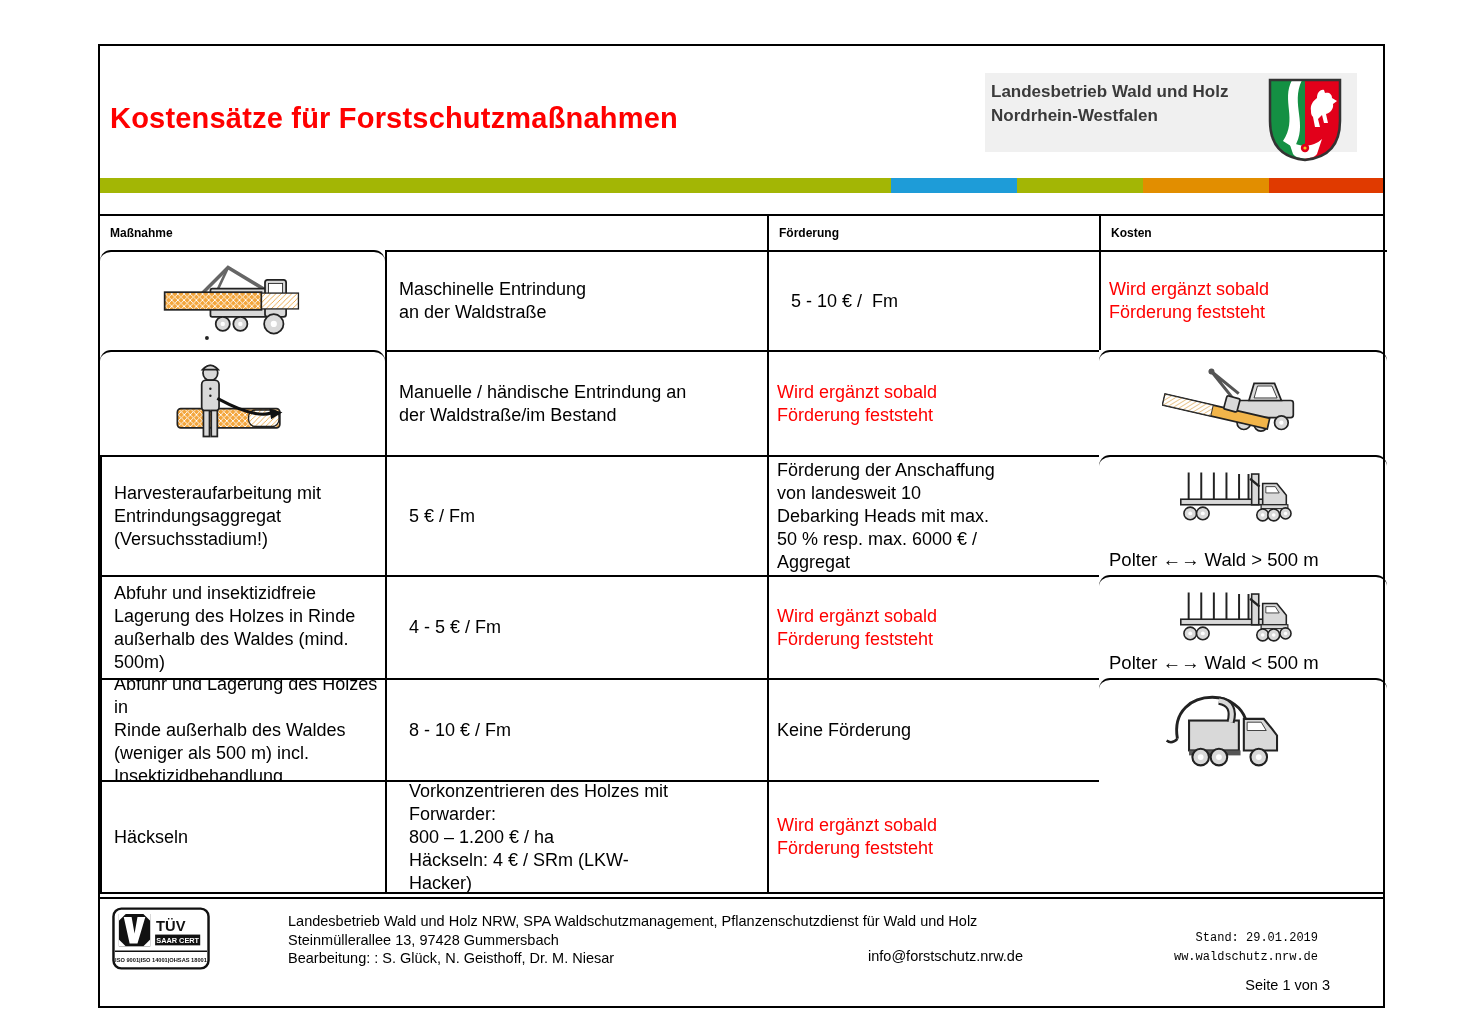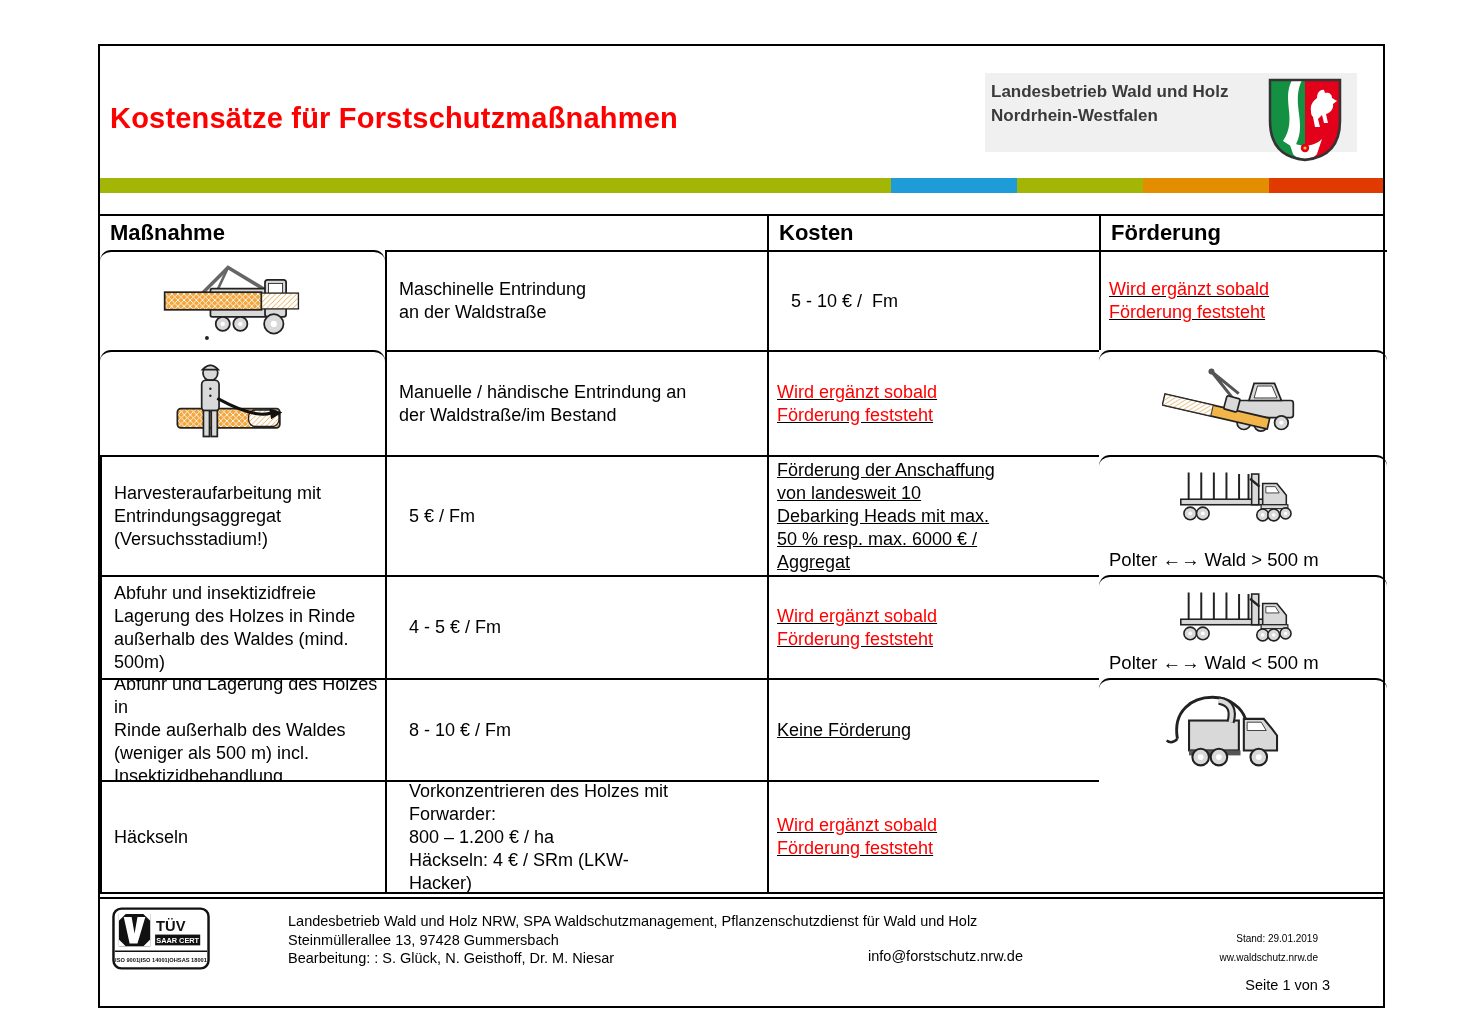--- a/index.html
+++ b/index.html
@@ -28,36 +28,36 @@
 
   .cost-table {
     position:absolute; left:-2px; top:168px; width:1287px;
     display:grid; grid-template-columns:285px 382px 332px 288px;
     grid-template-rows:34px 100px 105px 120px 103px 102px 112px;
     border:2px solid #000; box-sizing:border-box; background:#fff;
   }
   .cell { box-sizing:border-box; overflow:hidden; border-top:2px solid #000; border-left:2px solid #000; display:flex; align-items:center; }
   .no-top { border-top:none; }
   .no-left { border-left:none; }
-  .hdr { font-size:22px; font-weight:bold; padding-left:10px; }
+  .hdr { font-size:12px; font-weight:bold; padding-left:10px; }
   .txt { white-space:pre-wrap; font-size:18px; line-height:23px; }
   .desc-cell { padding-left:12px; }
   .kosten-cell { padding-left:22px; padding-right:4px; }
-  .foerderung-cell { padding-left:8px; padding-right:4px;text-decoration:underline; }
+  .foerderung-cell { padding-left:8px; padding-right:4px; }
   .red { color:#ff0000; }
   .icon-cell { position:relative; justify-content:center;border-radius:11px; }
   .icon-cell.has-caption { align-items:flex-start; padding-top:6px; }
   .icon-wrap { line-height:0; }
   .icon-caption { position:absolute; left:10px; bottom:5px; font-size:18.5px; white-space:nowrap; line-height:20px; }
 
   .footer-sep { position:absolute; left:-2px; top:851px; width:1287px; height:2px; background:#000; }
   .tuv { position:absolute; left:12px; top:861px; }
   .addr { position:absolute; left:188px; top:866px; font-size:14.5px; line-height:18.5px; }
   .email { position:absolute; left:768px; top:902px; font-size:14.5px; }
-  .stand-block { position:absolute; right:65px; top:883px; font-size:10px; line-height:19px; text-align:right; }
+  .stand-block { position:absolute; right:65px; top:883px; font-size:12px; line-height:19px; text-align:right;font-family:Liberation Mono, monospace; }
   .page-num { position:absolute; right:53px; top:931px; font-size:14.5px; }
 </style>
 </head>
 <body>
 
 <div class="page">
   <div class="frame">
 
     <h1 class="page-title" style="color: rgb(255, 0, 0);">Kostensätze für Forstschutzmaßnahmen</h1>
 
@@ -83,22 +83,22 @@
         <circle cx="38" cy="71" r="4.2" fill="#E2001A"></circle>
         <circle cx="38" cy="71" r="1.6" fill="#F9C623"></circle>
       </g>
       <path d="M3,3 H73 V44 C73,70 59,81 38,83 C17,81 3,70 3,44 Z" fill="none" stroke="#333" stroke-width="2.5"></path>
     </svg>
 
     <div class="color-bar"><span class="bar-seg" style="width: 791px; background: rgb(163, 182, 5);"></span><span class="bar-seg" style="width: 126px; background: rgb(30, 156, 216);"></span><span class="bar-seg" style="width: 126px; background: rgb(163, 182, 5);"></span><span class="bar-seg" style="width: 126px; background: rgb(226, 142, 0);"></span><span class="bar-seg" style="width: 114px; background: rgb(224, 58, 0);"></span></div>
 
     <div class="cost-table">
       <div class="cell hdr no-top no-left" style="grid-column:1 / 3;">Maßnahme</div>
+      <div class="cell hdr no-top">Förderung</div>
       <div class="cell hdr no-top">Kosten</div>
-      <div class="cell hdr no-top">Förderung</div>
 
   <div class="cell icon-cell no-left">
     <div class="icon-wrap">
   <svg viewBox="0 0 190 100" width="168" height="88">
     <defs>
       <pattern id="dm-cross" width="7" height="7" patternUnits="userSpaceOnUse">
         <rect width="7" height="7" fill="#F3A63D"></rect>
         <path d="M0,7 L7,0 M0,0 L7,7" stroke="#fff" stroke-width="1"></path>
       </pattern>
       <pattern id="dm-peel" width="6" height="6" patternUnits="userSpaceOnUse">

